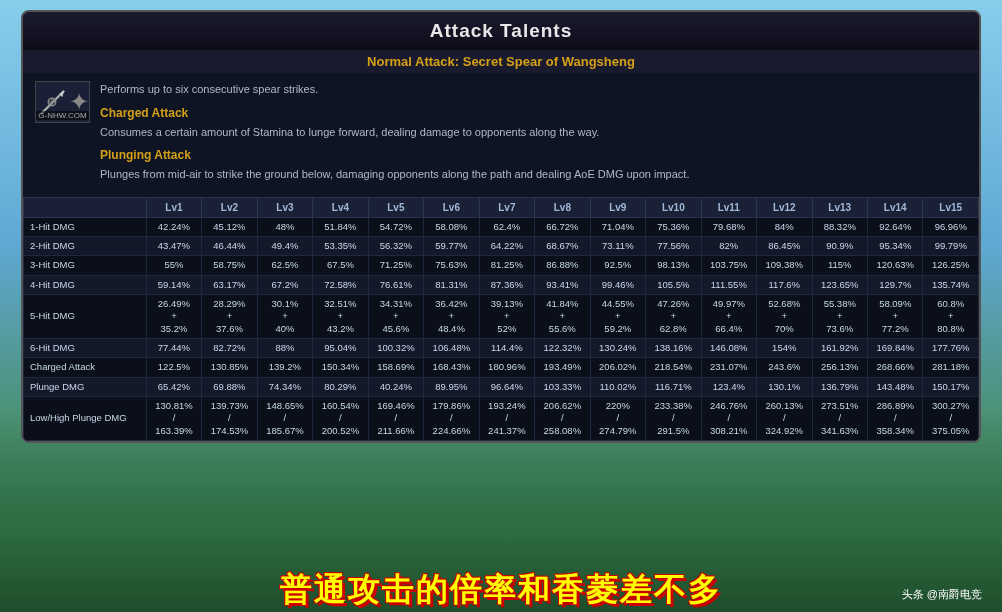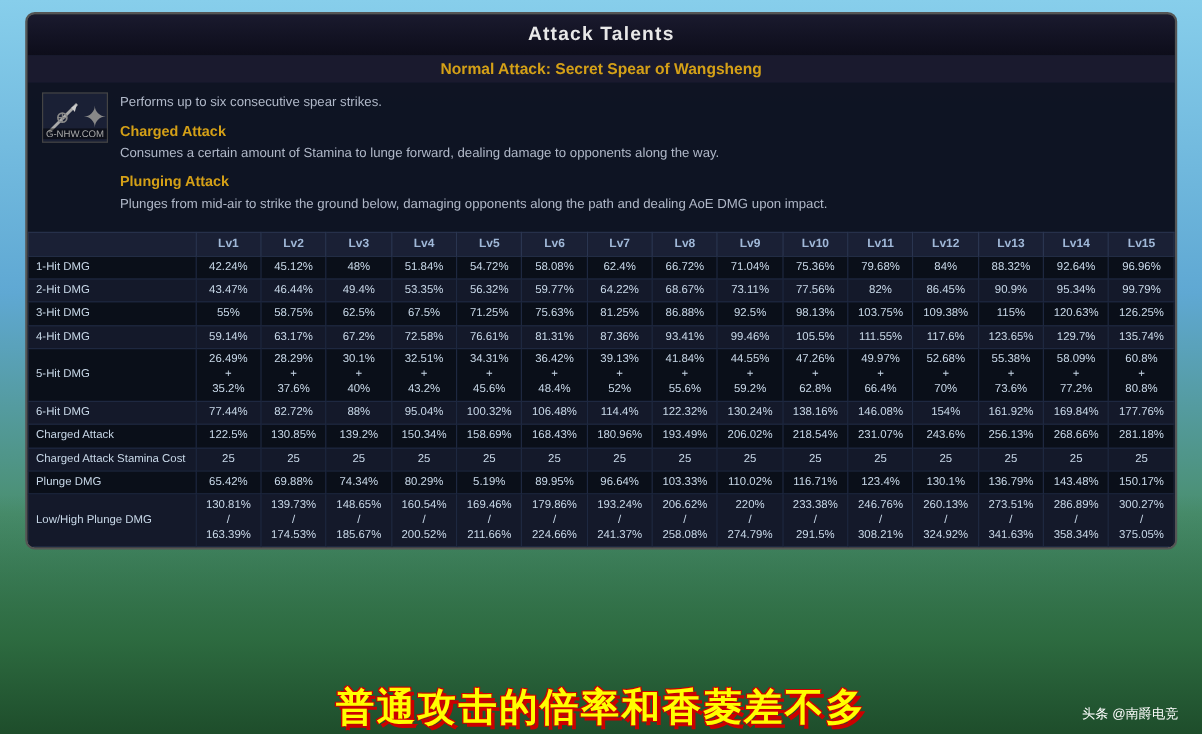--- a/index.html
+++ b/index.html
@@ -38,21 +38,21 @@
       border: 2px solid #555;
       border-radius: 8px;
       overflow: hidden;
     }
 
     .panel-title {
       background: linear-gradient(180deg, #1a1a2e 0%, #0d0d1a 100%);
       text-align: center;
       padding: 8px 0;
       color: #e8e8e8;
-      font-size: 16px;
+      font-size: 19px;
       font-weight: bold;
       letter-spacing: 1px;
     }
 
     .skill-name {
       background: #1a1a2e;
       text-align: center;
       padding: 4px 0;
       color: #d4a017;
       font-size: 13px;
@@ -366,44 +366,26 @@
             <td>193.49%</td>
             <td>206.02%</td>
             <td>218.54%</td>
             <td>231.07%</td>
             <td>243.6%</td>
             <td>256.13%</td>
             <td>268.66%</td>
             <td>281.18%</td>
           </tr>
           <tr>
-            <td class="row-label">Charged Attack Stamina Cost</td>
-            <td>25</td>
-            <td>25</td>
-            <td>25</td>
-            <td>25</td>
-            <td>25</td>
-            <td>25</td>
-            <td>25</td>
-            <td>25</td>
-            <td>25</td>
-            <td>25</td>
-            <td>25</td>
-            <td>25</td>
-            <td>25</td>
-            <td>25</td>
-            <td>25</td>
-          </tr>
-          <tr>
             <td class="row-label">Plunge DMG</td>
             <td>65.42%</td>
             <td>69.88%</td>
             <td>74.34%</td>
             <td>80.29%</td>
-            <td>5.19%</td>
+            <td>40.24%</td>
             <td>89.95%</td>
             <td>96.64%</td>
             <td>103.33%</td>
             <td>110.02%</td>
             <td>116.71%</td>
             <td>123.4%</td>
             <td>130.1%</td>
             <td>136.79%</td>
             <td>143.48%</td>
             <td>150.17%</td>

